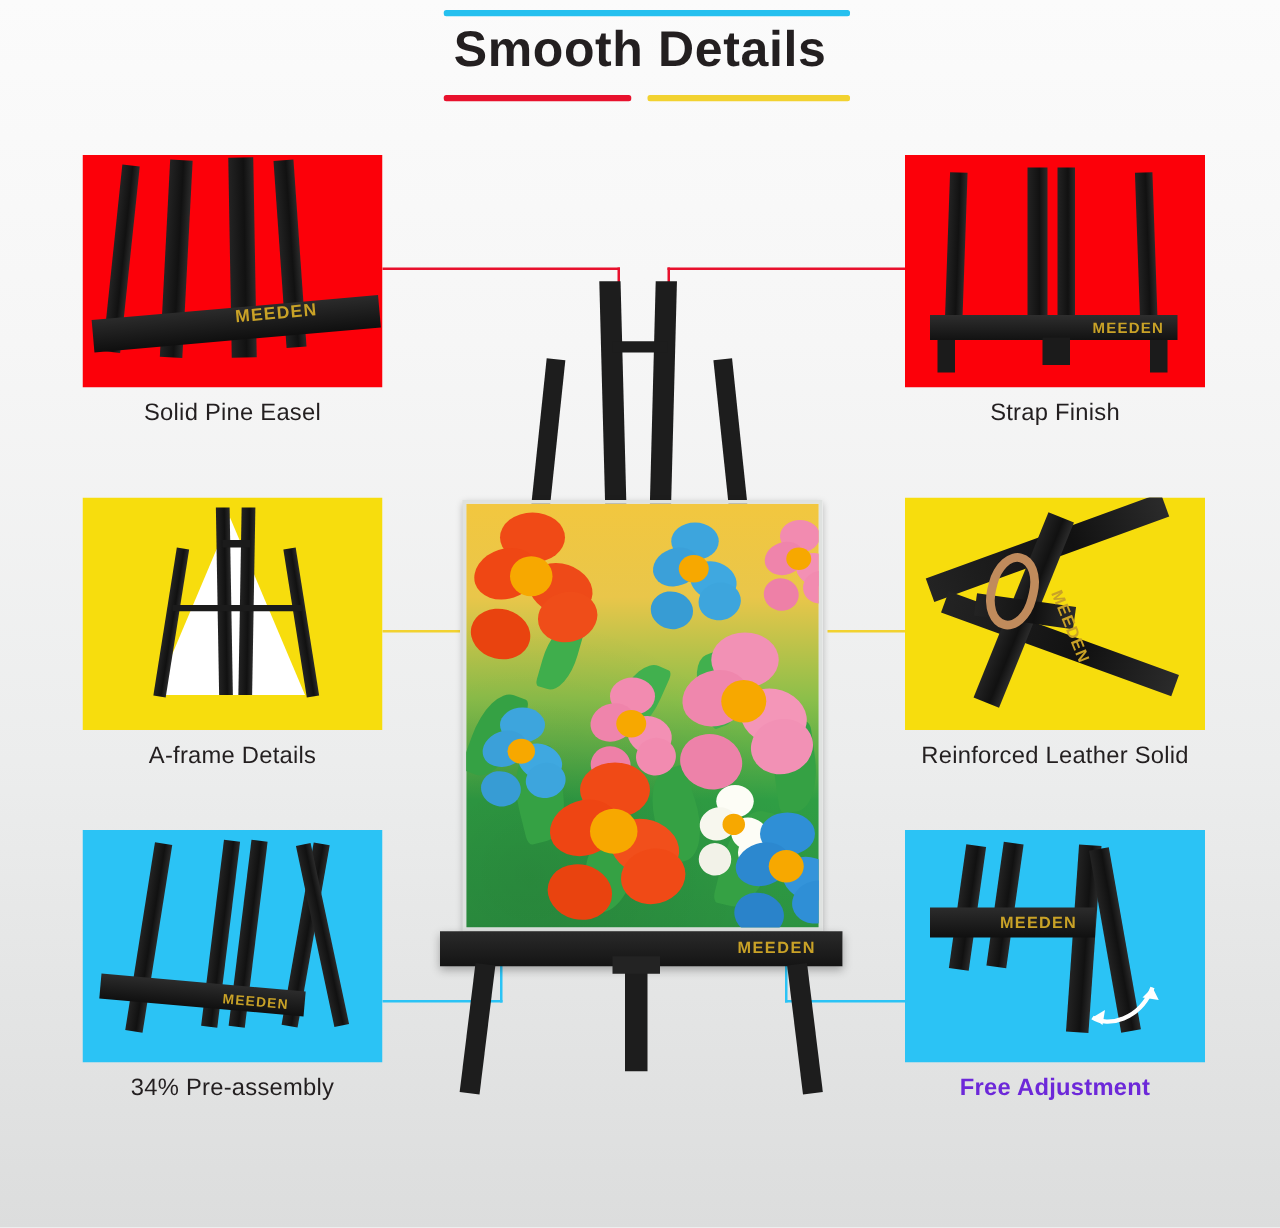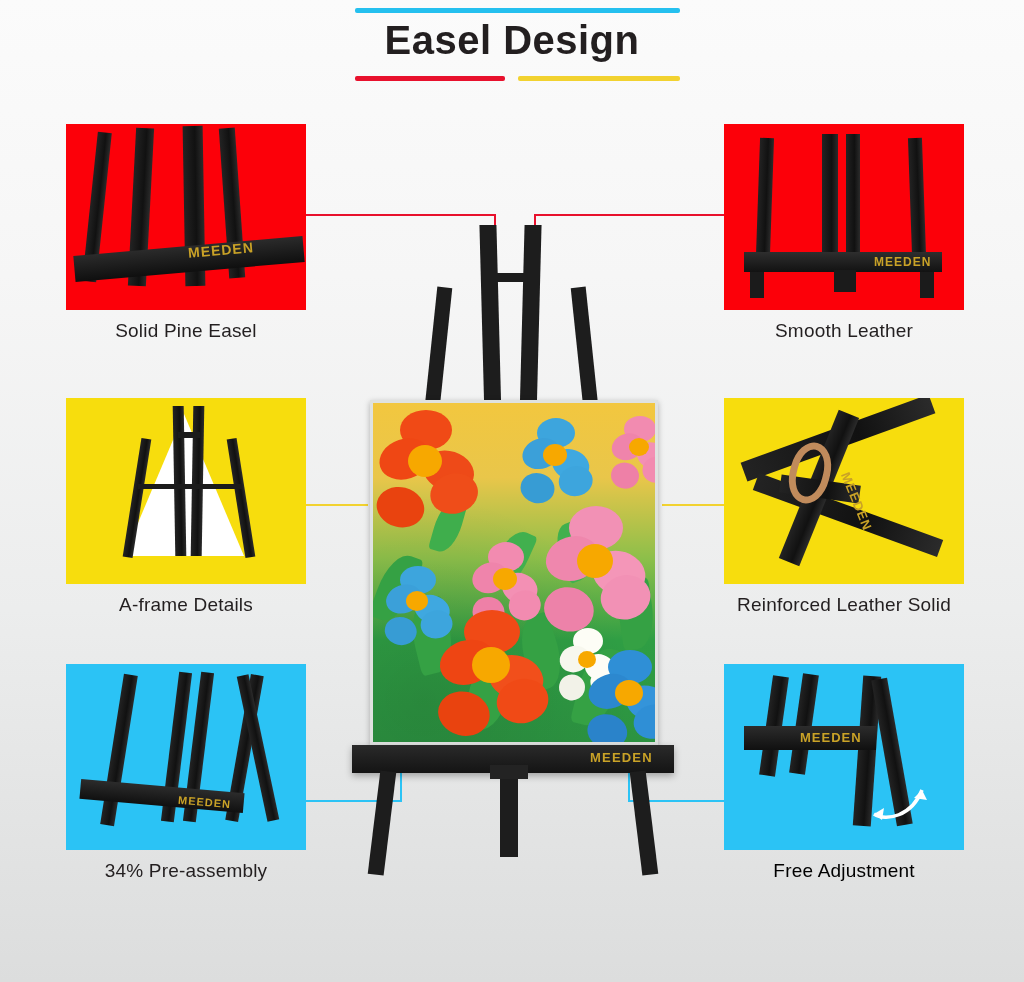--- a/index.html
+++ b/index.html
@@ -86,21 +86,21 @@
     letter-spacing:1.2px;
   }
 </style>
 </head>
 <body>
 
 <div class="stage">
 
   <div class="hdr">
     <div class="hdr-rule" id="rule-top" style="background: rgb(37, 192, 239);"></div>
-    <div class="hdr-title" style="color: rgb(35, 31, 32);">Easel Design</div>
+    <div class="hdr-title" style="color: rgb(35, 31, 32);">Smooth Details</div>
     <div class="hdr-rule" id="rule-red" style="background: rgb(232, 17, 45);"></div>
     <div class="hdr-rule" id="rule-yellow" style="background: rgb(242, 210, 48);"></div>
   </div>
 
   <div class="conn" style="left:306px;top:214px;width:190px;height:80px;">
     <i class="h" style="left: 0px; top: 0px; width: 190px; background: rgb(232, 17, 45);"></i>
     <i class="v" style="left: 188px; top: 0px; height: 80px; background: rgb(232, 17, 45);"></i>
   </div>
   <div class="conn" style="left:532px;top:214px;width:192px;height:80px;">
     <i class="h" style="left: 2px; top: 0px; width: 190px; background: rgb(232, 17, 45);"></i>
@@ -254,21 +254,21 @@
       <div class="bar soft" style="left:34px;top:14px;width:14px;height:118px;transform:rotate(2deg);"></div>
       <div class="bar soft" style="left:98px;top:10px;width:16px;height:122px;"></div>
       <div class="bar soft" style="left:122px;top:10px;width:14px;height:122px;"></div>
       <div class="bar soft" style="left:186px;top:14px;width:14px;height:118px;transform:rotate(-2deg);"></div>
       <div class="bar" style="left:20px;top:128px;width:198px;height:20px;background:linear-gradient(180deg,#2e2e2e,#121212);"></div>
       <div class="logo" style="left: 150px; top: 131px; font-size: 12px; color: rgb(201, 162, 39);">MEEDEN</div>
       <div class="bar" style="left:26px;top:148px;width:14px;height:26px;"></div>
       <div class="bar" style="left:196px;top:148px;width:14px;height:26px;"></div>
       <div class="bar" style="left:110px;top:146px;width:22px;height:22px;"></div>
     </div>
-    <div class="cap" style="color: rgb(35, 31, 32);">Smooth Leather</div>
+    <div class="cap" style="color: rgb(35, 31, 32);">Strap Finish</div>
   </div>
 
   <div class="card" id="card-ml">
     <div class="thumb">
       <div class="bar" style="inset:0;background:#f7dd0d;"></div>
       <div style="position:absolute;left:58px;top:16px;width:0;height:0;
                   border-left:60px solid transparent;border-right:60px solid transparent;
                   border-bottom:142px solid #ffffff;"></div>
       <div class="bar soft" style="left:108px;top:8px;width:11px;height:150px;transform:skewX(1deg);"></div>
       <div class="bar soft" style="left:126px;top:8px;width:11px;height:150px;transform:skewX(-1deg);"></div>
@@ -317,16 +317,16 @@
       <div class="bar soft" style="left:134px;top:12px;width:18px;height:150px;transform:rotate(4deg);"></div>
       <div class="bar soft" style="left:160px;top:14px;width:16px;height:148px;transform:rotate(-10deg);"></div>
       <div class="bar" style="left:20px;top:62px;width:132px;height:24px;background:linear-gradient(180deg,#2c2c2c,#101010);"></div>
       <div class="logo" style="left: 76px; top: 66px; font-size: 13px; color: rgb(201, 162, 39);">MEEDEN</div>
       <svg style="position:absolute;left:140px;top:96px;" width="70" height="64" viewBox="0 0 70 64">
         <path d="M10 54 C22 62 48 56 58 30" stroke="#ffffff" stroke-width="3.5" fill="none"></path>
         <path d="M10 54 L20 48 L18 60 Z" fill="#ffffff"></path>
         <path d="M58 30 L50 38 L63 40 Z" fill="#ffffff"></path>
       </svg>
     </div>
-    <div class="cap" style="color: #000000;">Free Adjustment</div>
+    <div class="cap" style="color: #6d28d9; font-weight: bold;">Free Adjustment</div>
   </div>
 
 </div>
 
 </body></html>

